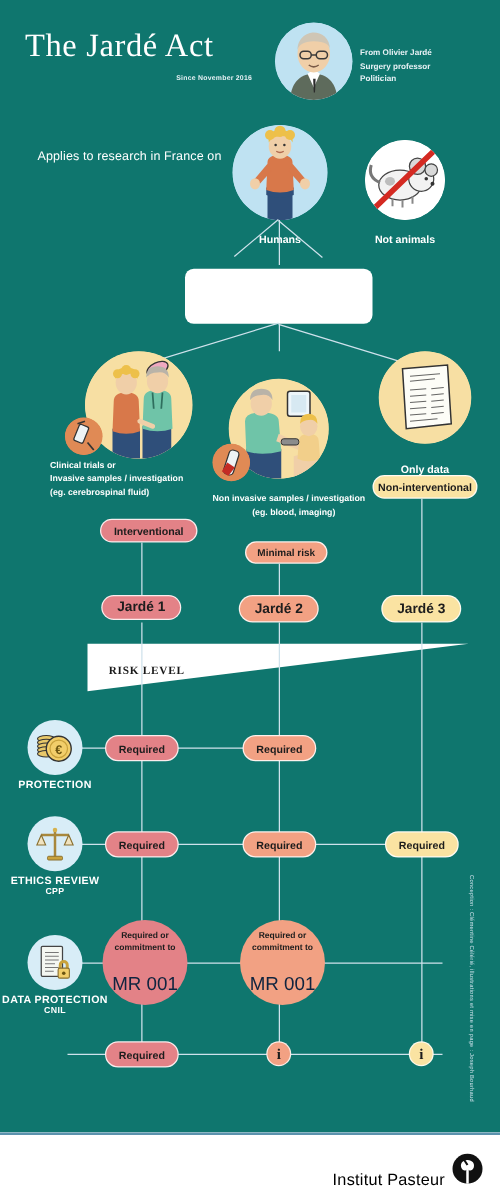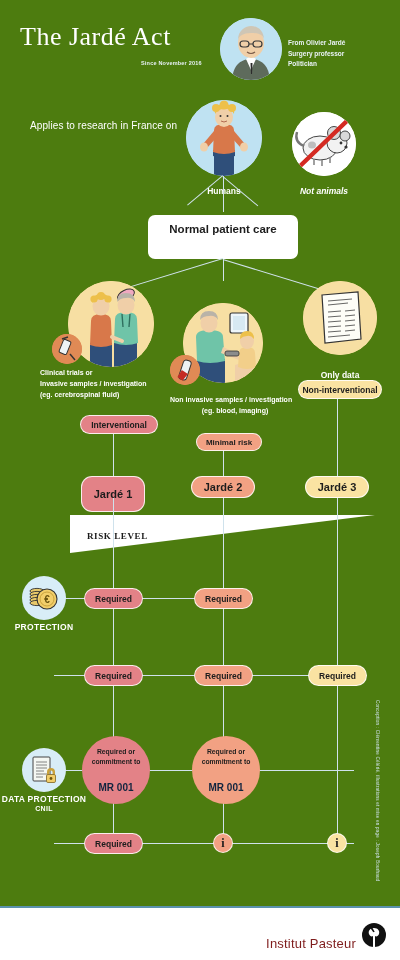--- a/index.html
+++ b/index.html
@@ -11,21 +11,21 @@
   }
   .poster {
     position: relative;
     width: 400px; height: 960px;
     background: #ffffff;
   }
   .canvas {
     position: absolute;
     left: 0; top: 0;
     width: 400px; height: 906px;
-    background: #4d7c0f;
+    background: #0f766e;
     overflow: hidden;
   }
 
   
   .title {
     position: absolute; left: 20px; top: 22px;
     font-family: "Liberation Serif", serif;
     font-size: 26px; color: #ffffff; letter-spacing: .5px;
   }
   .since {
@@ -104,21 +104,21 @@
     letter-spacing: .3px; line-height: 1.25;
   }
   .ic-sub { display:block; font-size: 7px; font-weight: bold; }
 
   .bigcirc {
     position: absolute; border-radius: 50%;
     display:flex; flex-direction:column; align-items:center; justify-content:center;
     text-align:center; color:#1d1d1d;
   }
   .bc-small { font-size: 6.8px; font-weight: bold; line-height: 1.45; }
-  .bc-mr { font-size: 10px; font-weight: bold; margin-top: 15px; color:#10243f; }
+  .bc-mr { font-size: 15px; font-weight: normal; margin-top: 15px; color:#10243f; }
 
   .infodot {
     position: absolute; width: 20px; height: 20px; border-radius: 50%;
     display:flex; align-items:center; justify-content:center;
     font-family: "Liberation Serif", serif;
     font-weight: bold; font-size: 12px; color:#1d1d1d;
     border: 1px solid rgba(255,255,255,.8);
   }
 
   .vcredit {
@@ -126,21 +126,21 @@
     width: 170px;
     transform: rotate(90deg); transform-origin: 0 0;
     font-size: 4.6px; color: #cfe2ec; letter-spacing: .2px; white-space: nowrap;
   }
 
   
   .footer { position: absolute; left:0; top:906px; width:400px; height:54px; background:#ffffff; }
   .footer-rule { position:absolute; left:0; top:0; width:400px; height:2px; background:#5b92ad; }
   .logo-text {
     position: absolute; right: 44px; top: 30px;
-    font-size: 13px; color: #7f1d1d; letter-spacing: .2px;
+    font-size: 13px; color: #000000; letter-spacing: .2px;
   }
   .logo-mark { position: absolute; right: 12px; top: 16px; width: 28px; height: 28px; }
 
   svg { display:block; }
 </style>
 </head>
 <body>
 
 <div class="poster">
   <div class="canvas">
@@ -203,28 +203,27 @@
         <circle cx="49" cy="31" r="1.4" fill="#333"></circle>
         <circle cx="54" cy="35" r="1.6" fill="#333"></circle>
         <ellipse cx="20" cy="33" rx="4" ry="3.5" fill="#bdbdbd"></ellipse>
         <path d="M12 34 Q2 30 5 20" stroke="#777" stroke-width="2.4" fill="none"></path>
         <path d="M22 47 l0 6 M30 48 l0 6 M38 45 l0 6" stroke="#888" stroke-width="1.6"></path>
       </svg>
       <svg width="64" height="64" viewBox="0 0 64 64" style="position:absolute;left:0;top:0;">
         <line x1="6" y1="56" x2="58" y2="6" stroke="#d42a22" stroke-width="4.5" stroke-linecap="round"></line>
       </svg>
     </div>
-    <div class="cap" style="left:284px;top:186px;width:80px;font-style:italic;">Not animals</div>
+    <div class="cap" style="left:284px;top:186px;width:80px;">Not animals</div>
 
     <div class="line vline" style="left:223px;top:176px;height:36px;"></div>
     <div class="diag" style="left:223px;top:176px;width:46px;transform:rotate(140deg);"></div>
     <div class="diag" style="left:223px;top:176px;width:46px;transform:rotate(40deg);"></div>
 
     <div class="whitebox" style="left:148px;top:215px;width:150px;height:44px;">
-      <div>Normal patient care</div>
     </div>
 
     <div class="line vline" style="left:223px;top:259px;height:22px;"></div>
     <div class="diag" style="left:223px;top:259px;width:150px;transform:rotate(163deg);"></div>
     <div class="diag" style="left:223px;top:259px;width:130px;transform:rotate(17deg);"></div>
 
     <div class="circ circ-yellow" style="left:68px;top:281px;width:86px;height:86px;">
       <svg width="86" height="86" viewBox="0 0 86 86">
         <circle cx="43" cy="43" r="43" fill="#f7dfa3"></circle>
         <ellipse cx="58" cy="14" rx="9" ry="5" fill="#f0a8c0" stroke="#333" stroke-width="1" transform="rotate(-25 58 14)"></ellipse>
@@ -309,21 +308,21 @@
         </g>
       </svg>
     </div>
     <div class="cap" style="left:300px;top:370px;width:80px;font-size:8.5px;">Only data</div>
     <div class="pill p-yellow" style="left:298px;top:380px;width:84px;height:19px;font-size:8.5px;">Non-interventional</div>
 
     <div class="line vline" style="left:113px;top:434px;height:48px;"></div>
     <div class="line vline" style="left:223px;top:451px;height:31px;"></div>
     <div class="line vline" style="left:337px;top:399px;height:83px;"></div>
 
-    <div class="pill p-red" style="left:81px;top:476px;width:64px;height:36px;font-size:11px;">Jardé 1</div>
+    <div class="pill p-red" style="left:81px;top:476px;width:64px;height:20px;font-size:11px;">Jardé 1</div>
     <div class="pill p-salmon" style="left:191px;top:476px;width:64px;height:22px;font-size:11px;">Jardé 2</div>
     <div class="pill p-yellow" style="left:305px;top:476px;width:64px;height:22px;font-size:11px;">Jardé 3</div>
 
     <div class="risk">
       <div class="tri"></div>
       <div class="lbl">RISK LEVEL</div>
     </div>
 
     <div class="line vline" style="left:113px;top:498px;height:340px;"></div>
     <div class="line vline" style="left:223px;top:498px;height:340px;"></div>
@@ -346,20 +345,36 @@
         </svg>
       </div>
       <div class="ic-name">
         <span>PROTECTION</span>
       </div>
     </div>
     <div class="pill p-red" style="left:84px;top:588px;width:59px;height:21px;font-size:8.5px;">Required</div>
     <div class="pill p-salmon" style="left:194px;top:588px;width:59px;height:21px;font-size:8.5px;">Required</div>
 
     <div class="line hline" style="left:54px;top:675px;width:300px;"></div>
+    <div class="ic-wrap" style="left:22px;top:653px;">
+      <div class="ic-circ">
+        <svg width="32" height="32" viewBox="0 0 32 32">
+          <line x1="16" y1="5" x2="16" y2="27" stroke="#a8883c" stroke-width="2"></line>
+          <line x1="5" y1="9" x2="27" y2="9" stroke="#a8883c" stroke-width="2"></line>
+          <circle cx="16" cy="5" r="1.8" fill="#d6b24e"></circle>
+          <path d="M5 9 L1.5 17 L8.5 17 Z" fill="#f0e3c0" stroke="#8a7030" stroke-width=".9"></path>
+          <path d="M27 9 L23.5 17 L30.5 17 Z" fill="#f0e3c0" stroke="#8a7030" stroke-width=".9"></path>
+          <rect x="10" y="26" width="12" height="3" rx="1" fill="#c9a23c" stroke="#8a7030" stroke-width=".8"></rect>
+        </svg>
+      </div>
+      <div class="ic-name">
+        <span>ETHICS REVIEW</span>
+        <span class="ic-sub">CPP</span>
+      </div>
+    </div>
     <div class="pill p-red" style="left:84px;top:665px;width:59px;height:21px;font-size:8.5px;">Required</div>
     <div class="pill p-salmon" style="left:194px;top:665px;width:59px;height:21px;font-size:8.5px;">Required</div>
     <div class="pill p-yellow" style="left:308px;top:665px;width:59px;height:21px;font-size:8.5px;">Required</div>
 
     <div class="line hline" style="left:54px;top:770px;width:300px;"></div>
     <div class="ic-wrap" style="left:22px;top:748px;">
       <div class="ic-circ">
         <svg width="32" height="32" viewBox="0 0 32 32">
           <rect x="5" y="3" width="17" height="24" rx="1" fill="#f4f7f2" stroke="#444" stroke-width="1"></rect>
           <g stroke="#777" stroke-width=".9">

